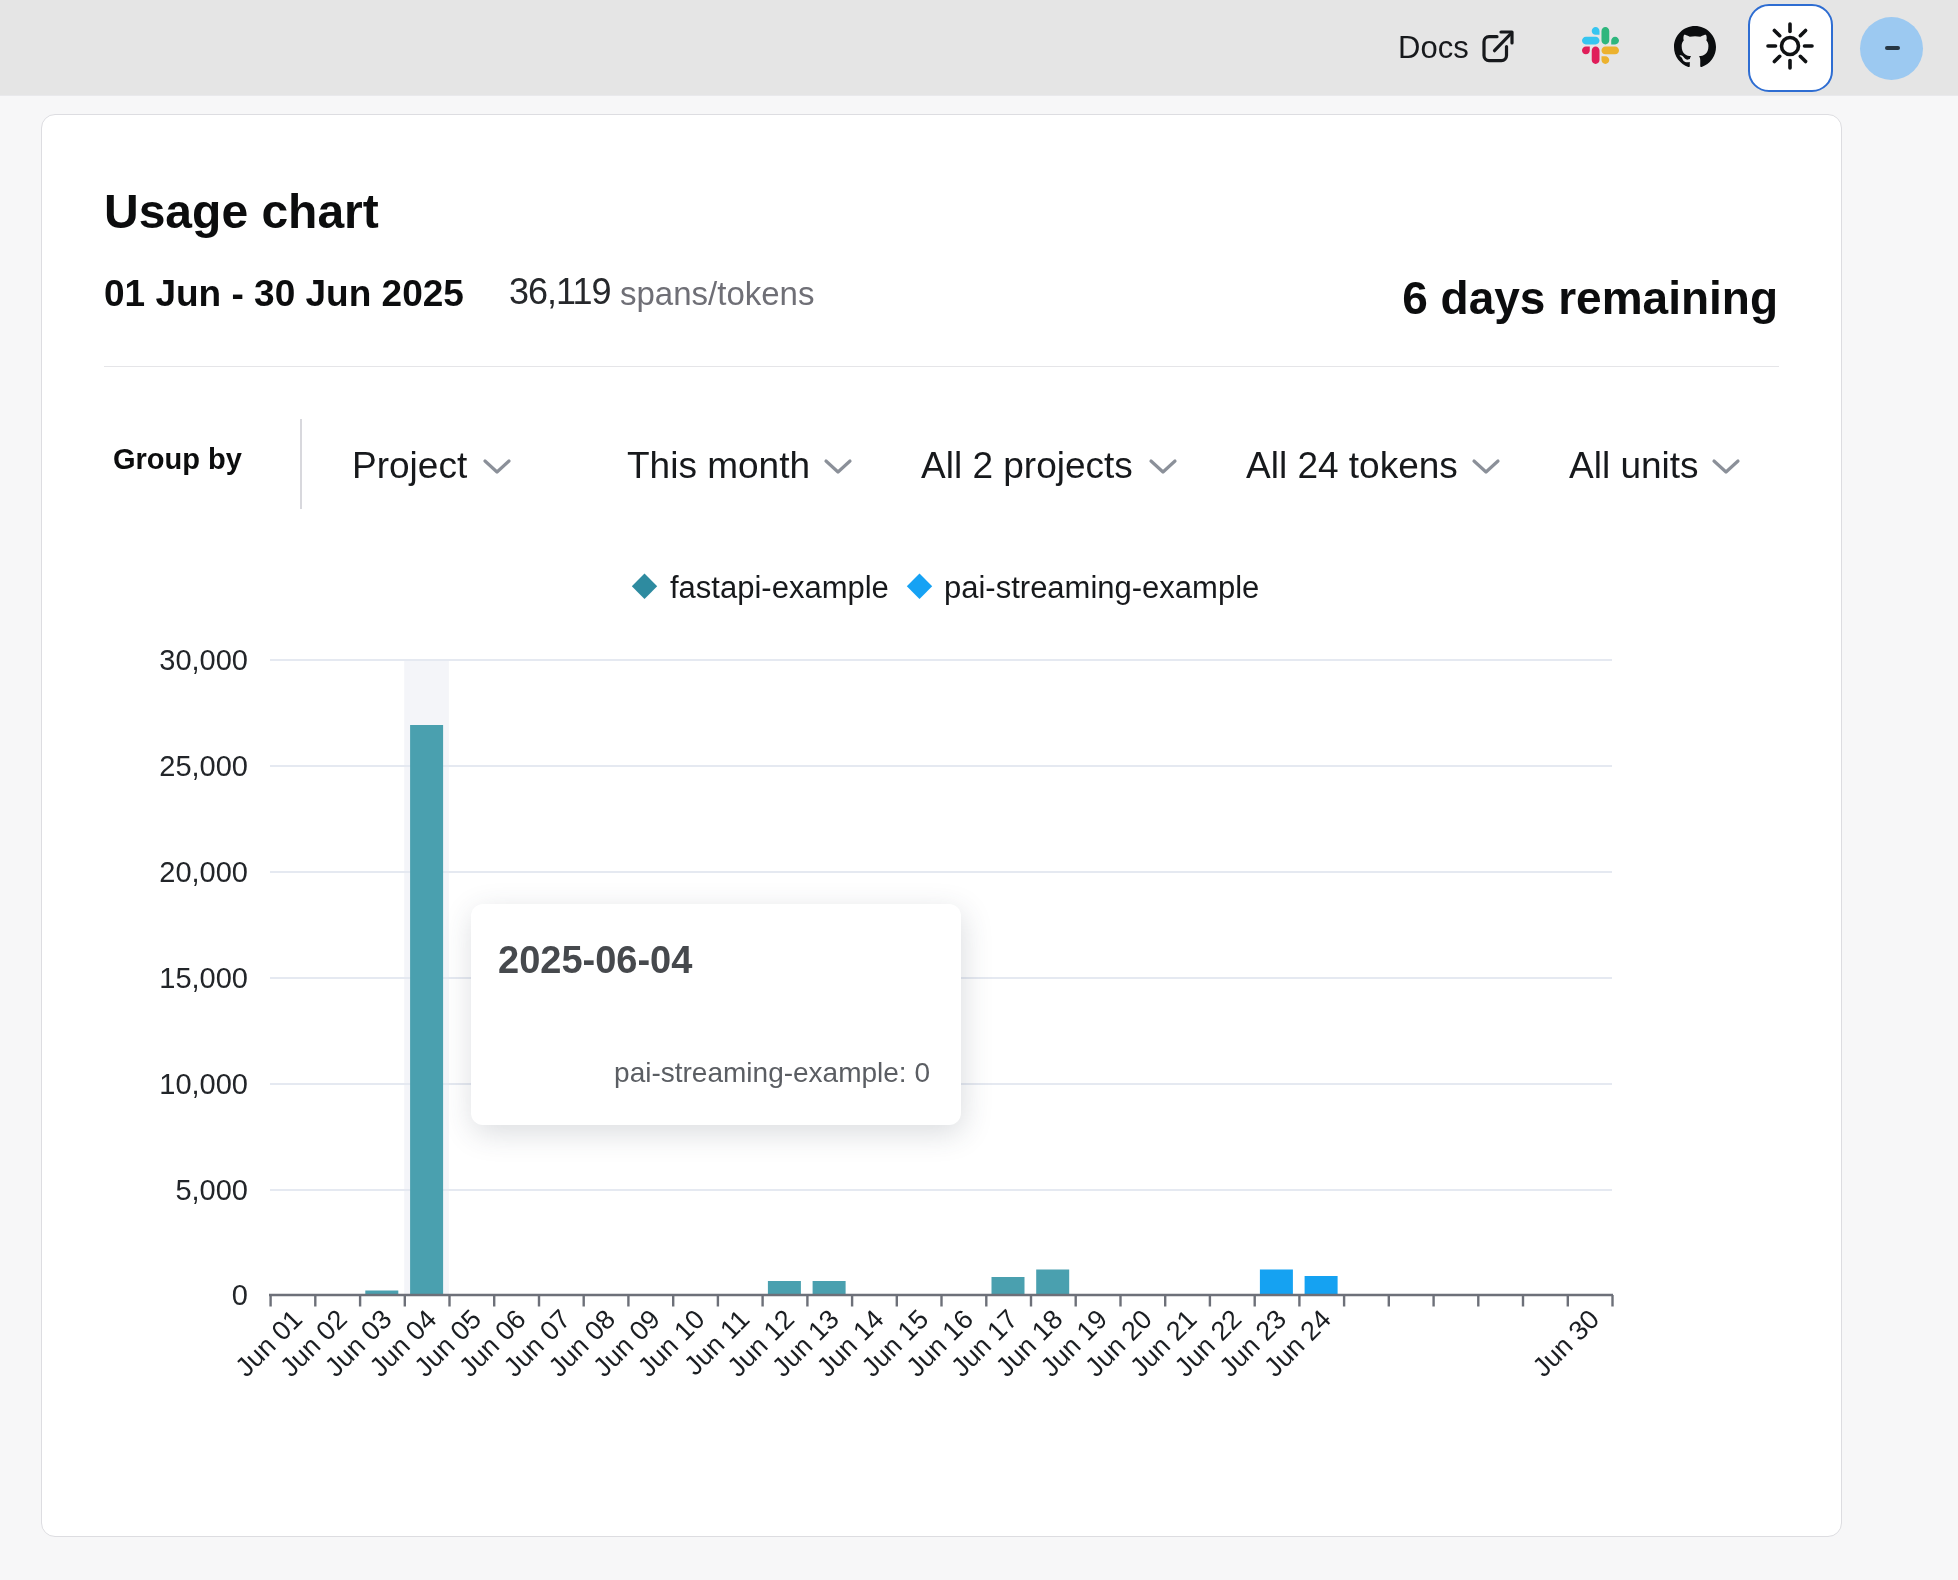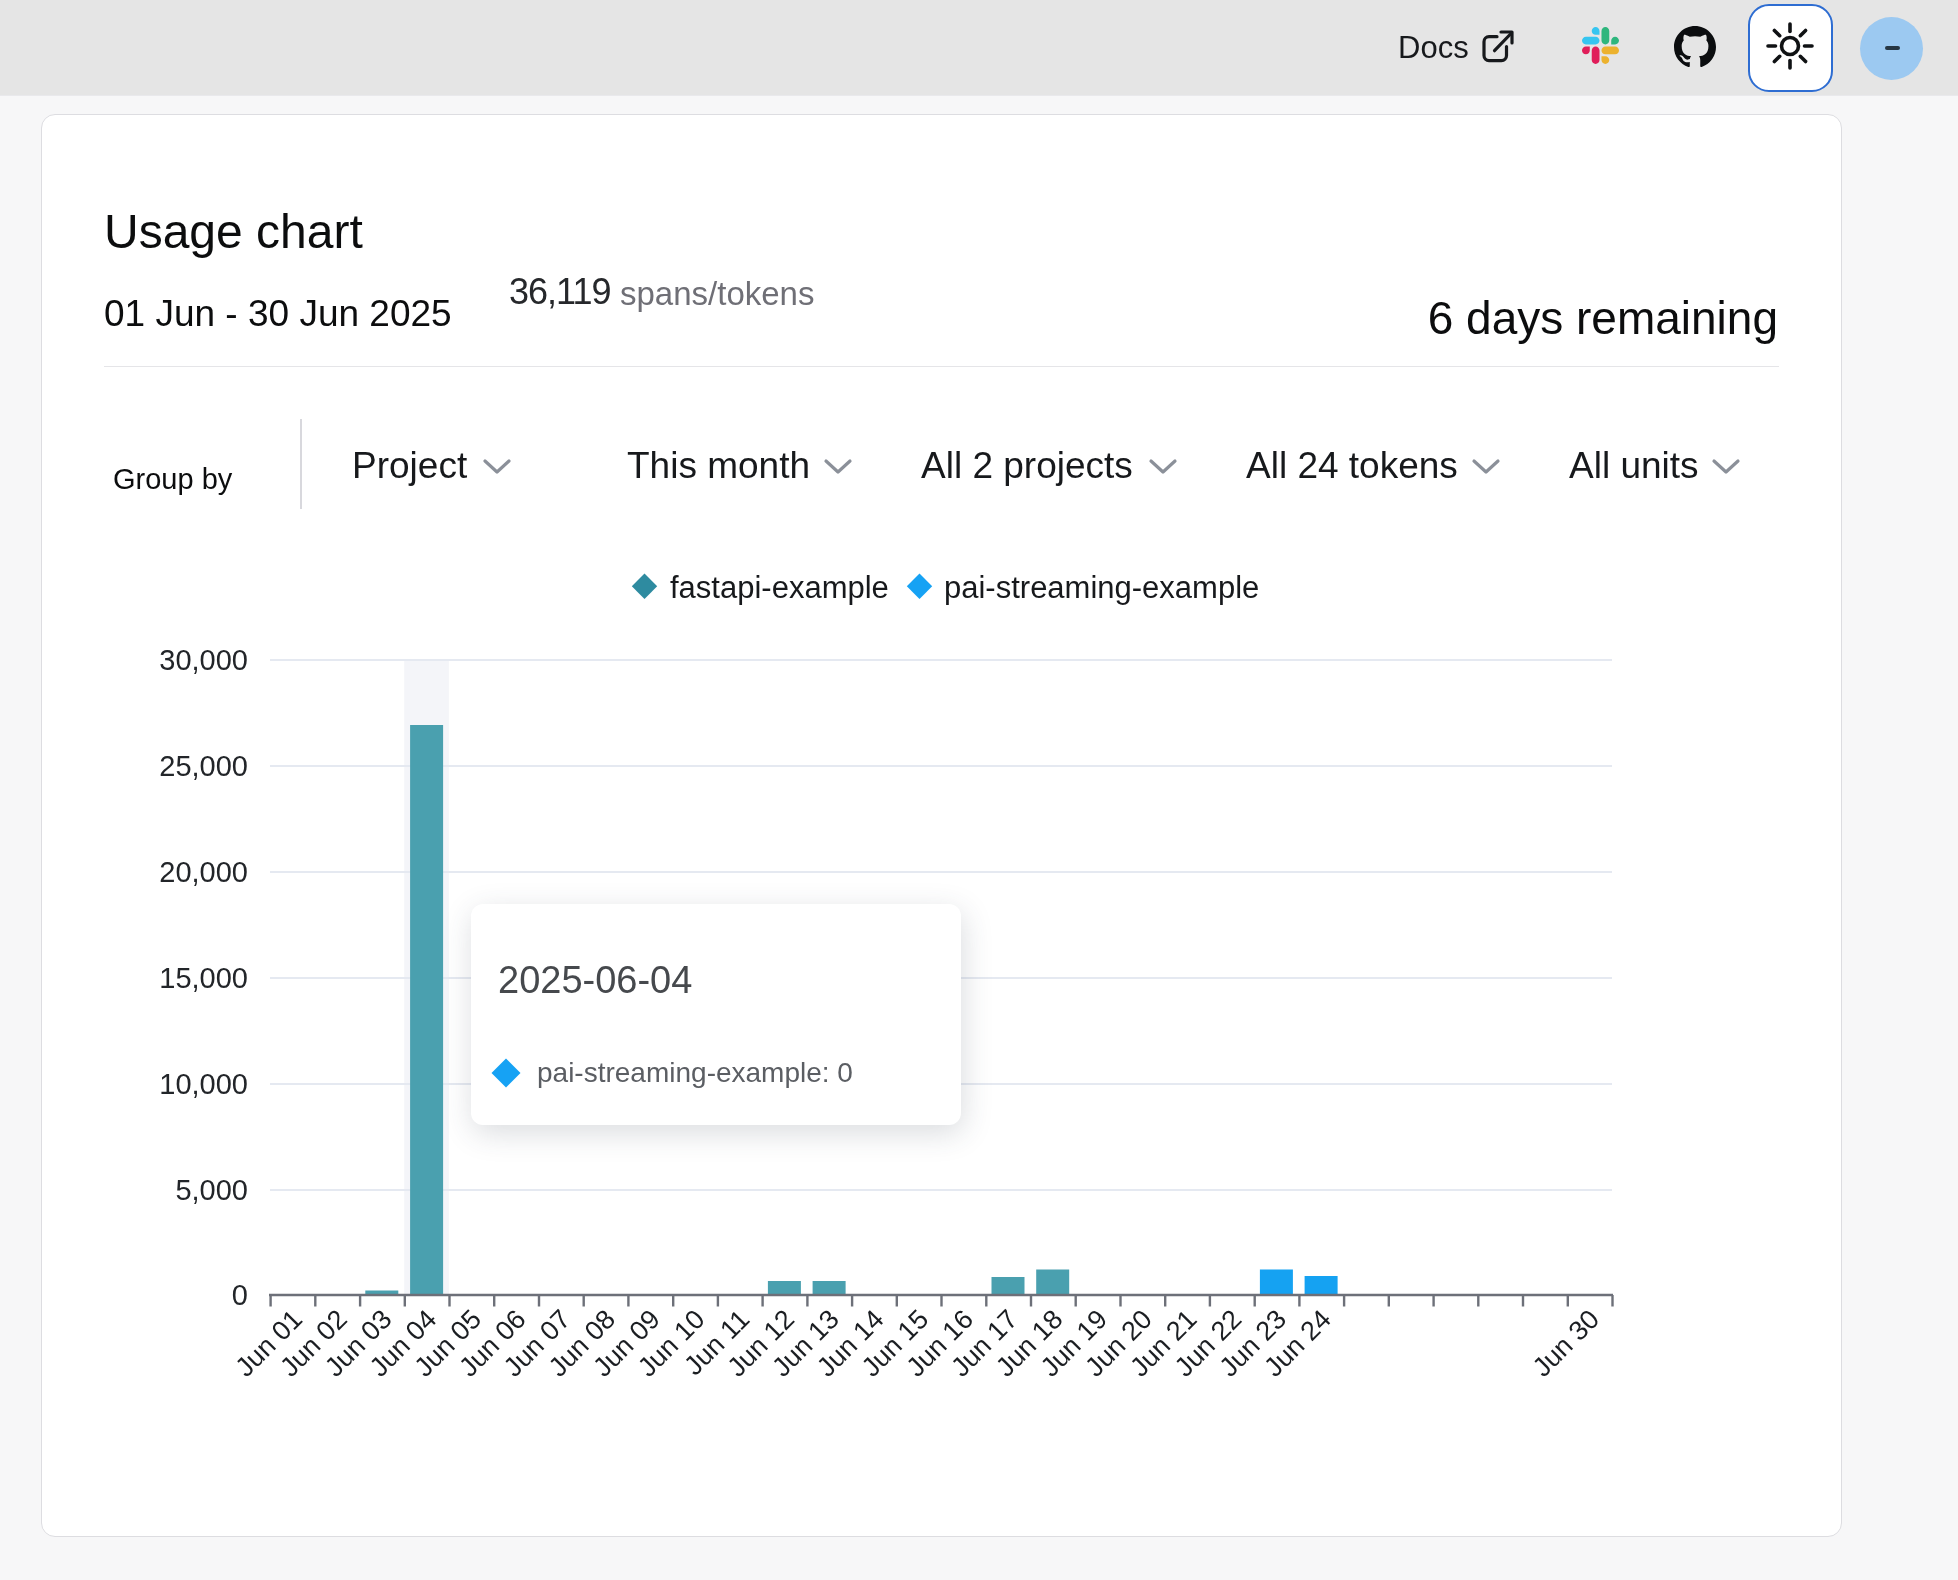--- a/index.html
+++ b/index.html
@@ -1,20 +1,20 @@
 <!DOCTYPE html>
 <html><head>
 <meta charset="utf-8">
 <style>
   * { margin:0; padding:0; box-sizing:border-box; }
   html,body { width:1958px; height:1580px; background:#f7f7f8; font-family:"Liberation Sans", sans-serif; overflow:hidden; }
   .abs { position:absolute; }
   #header { position:absolute; left:0; top:0; width:1958px; height:96px; background:#e5e5e5; border-bottom:1px solid #e9e9ec; }
   #card { position:absolute; left:41px; top:114px; width:1801px; height:1423px; background:#ffffff; border:1.5px solid #dddde1; border-radius:14px; }
-  .bold { font-weight:normal;margin-top:20px; }
+  .bold { font-weight:bold; }
 </style>
 </head>
 <body>
 
 <div id="header">
   <div class="abs" style="left:1398px; top:0; height:96px; display:flex; align-items:center; font-size:31px; color:#17191c;">Docs</div>
   <svg class="abs" style="left:1480px; top:28px;" width="36" height="38" viewBox="0 0 36 38" fill="none" stroke="#17191c" stroke-width="3.2" stroke-linecap="round" stroke-linejoin="round">
     <path d="M17 8.7 H9 A5 5 0 0 0 4 13.7 V27.6 A5 5 0 0 0 9 32.6 H21.5 A5 5 0 0 0 26.5 27.6 V18.5"></path>
     <path d="M21 4 H32 V15"></path>
     <path d="M14.5 22.7 L31 5.5"></path>
@@ -170,19 +170,19 @@
     <text transform="translate(1183.6,1306) rotate(-45)" dy="0.78em">Jun 21</text>
     <text transform="translate(1228.3,1306) rotate(-45)" dy="0.78em">Jun 22</text>
     <text transform="translate(1273.0,1306) rotate(-45)" dy="0.78em">Jun 23</text>
     <text transform="translate(1317.8,1306) rotate(-45)" dy="0.78em">Jun 24</text>
     <text transform="translate(1586.1,1306) rotate(-45)" dy="0.78em">Jun 30</text>
   </g>
 </svg>
 
 <div class="abs" style="left:471px; top:904px; width:490px; height:221px; background:#fff; border-radius:12px; box-shadow:2px 8px 30px rgba(50,60,80,0.18);">
   <div class="abs bold" style="left:27px; top:37px; font-size:38px; line-height:1; color:#46494d;">2025-06-04</div>
-  <div class="abs" style="left:19px; top:153px; width:440px; height:32px; display:flex; align-items:flex-end;">
+  <div class="abs" style="left:19px; top:153px; width:440px; height:32px; display:flex; align-items:flex-end;flex-direction:column;">
     <svg width="32" height="32" viewBox="0 0 32 32">
         <path d="M16 1.5 L30.5 16 L16 30.5 L1.5 16 Z" fill="#16a2f4"></path>
       </svg>
     <span style="font-size:28px; color:#5b5e63; margin-left:15px;">pai-streaming-example: 0</span>
   </div>
 </div>
 
 </body></html>

